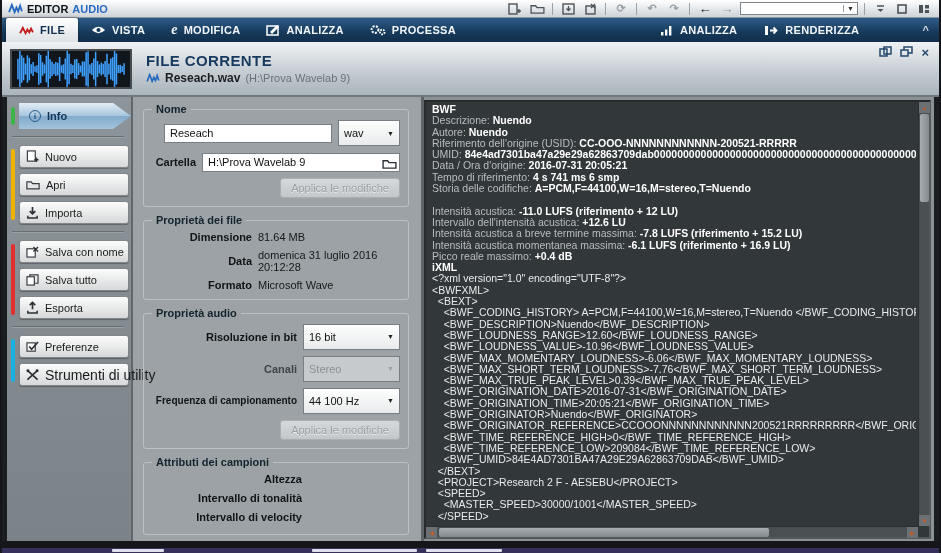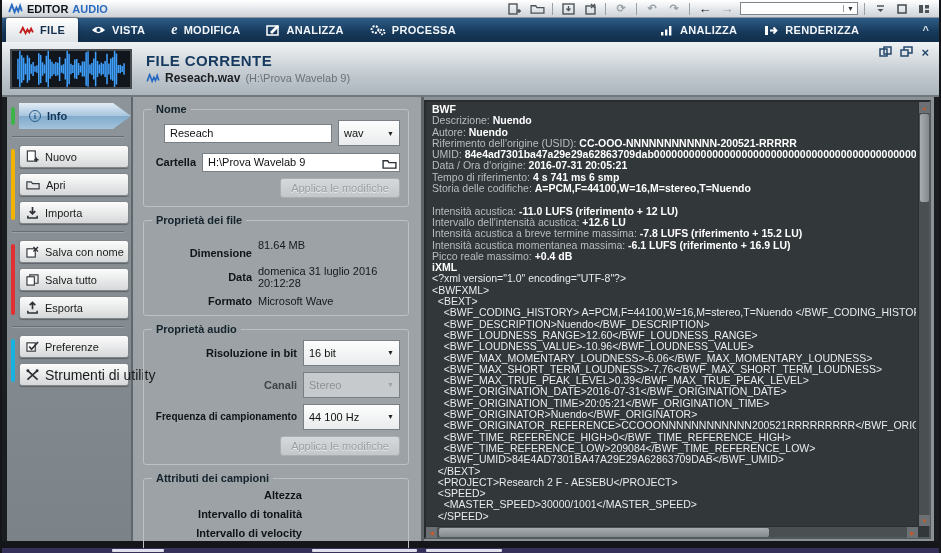--- a/index.html
+++ b/index.html
@@ -380,21 +380,21 @@
           </div>
         </div>
         <div class="apply-row">
             <button class="btn-disabled">Applica le modifiche</button>
           </div>
       </div>
 
       <div class="fs">
         <div class="fs-title">Proprietà dei file</div>
         <div class="frow">
-            <span class="flabel" style="width:100px;margin-top:16px;">Dimensione</span>
+            <span class="flabel" style="width:100px;">Dimensione</span>
             <span class="fvalue">81.64 MB</span>
           </div>
         <div class="frow">
             <span class="flabel" style="width:100px;">Data</span>
             <span class="fvalue">domenica 31 luglio 2016 20:12:28</span>
           </div>
         <div class="frow">
             <span class="flabel" style="width:100px;">Formato</span>
             <span class="fvalue">Microsoft Wave</span>
           </div>

